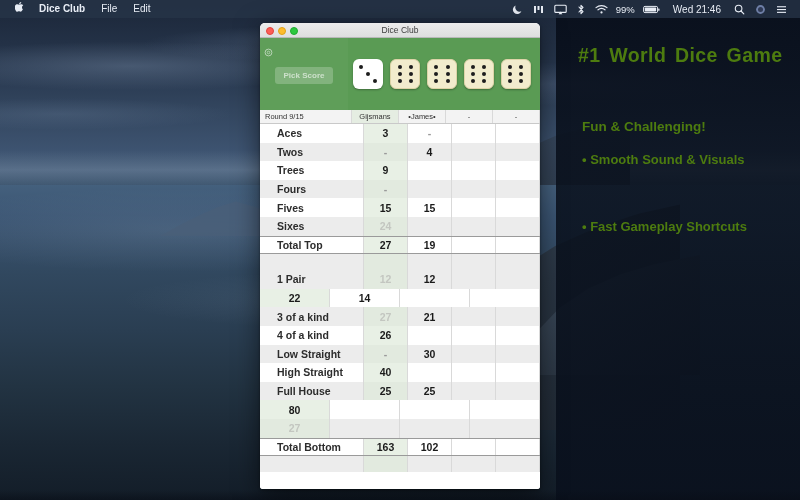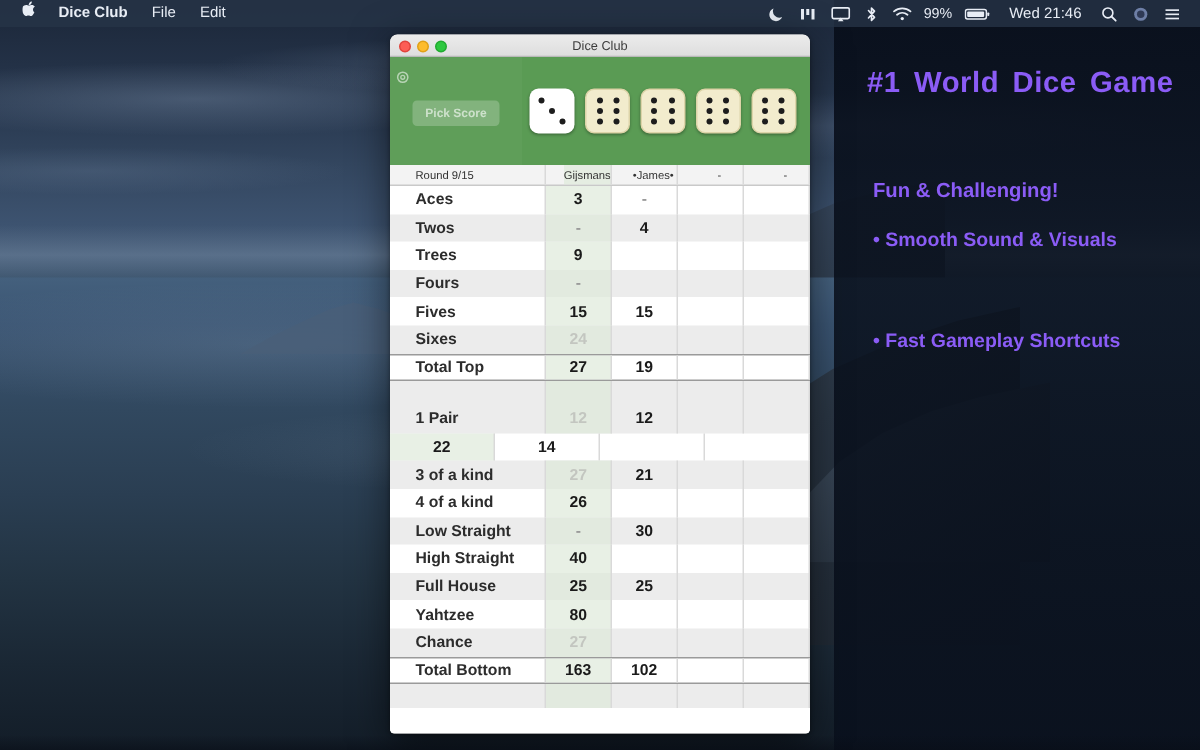--- a/index.html
+++ b/index.html
@@ -85,21 +85,21 @@
   .mb-app{ font-weight:bold; }
   .mb-right{ margin-left:auto; display:flex; align-items:center; gap:0; padding-right:8px; }
   .mb-ic{ padding:0 5px; line-height:18px; display:flex; align-items:center; }
   .mb-ic svg{ display:block; }
   #battpct{ padding:0 3px; font-size:9.5px; }
   #clock{ padding:0 8px; font-size:10px; }
 
   
   #promo{
     position:absolute; left:570px; top:0; width:230px; height:500px;
-    color:#8b5cf6; z-index:5;
+    color:#4d7c0f; z-index:5;
   }
   #promoTitle{
     position:absolute; left:8px; top:44px; width:222px;
     font-size:19.5px; font-weight:bold; letter-spacing:0.4px;
     word-spacing:3px; white-space:nowrap;
   }
   #promoSub{
     position:absolute; left:12px; top:119px;
     font-size:13.5px; font-weight:bold;
   }
@@ -178,21 +178,21 @@
     display:flex; align-items:center;
     border-right:1px solid #d9d9d9;
     overflow:hidden;
   }
   .c-label{ flex:0 0 92px; padding-left:5px; }
   .c-val{ flex:1 1 0; justify-content:center; }
   .c-val.active{ background:rgba(222,233,218,0.70); }
 
   
   #hdr{ height:14px; border-bottom:1px solid #c9c9c9; background:#f3f3f3; }
-  #hdr .cell{ font-size:7.5px; color:#333;margin-left:12px; }
+  #hdr .cell{ font-size:7.5px; color:#333; }
   #hdr .c-label{ justify-content:flex-start; }
 
   
   .drow{ height:18.6px; font-size:10px; }
   .drow.alt{ background:#ececec; }
   .drow .c-label{ font-weight:bold; color:#2c2c2c; font-size:10.5px;margin-left:12px; }
   .drow .c-val{ font-weight:bold; color:#1a1a1a; font-size:10.5px; }
   .v-ghost{ color:#c3c6c0 !important; font-weight:bold; }
   .v-neg{ color:#e8392d !important; font-weight:bold; }
   .v-dash{ color:#9a9a9a !important; }
@@ -472,28 +472,26 @@
           <div class="cell c-val"></div>
         </div>
         <div class="row drow alt">
           <div class="cell c-label">Full House</div>
           <div class="cell c-val active">25</div>
           <div class="cell c-val">25</div>
           <div class="cell c-val"></div>
           <div class="cell c-val"></div>
         </div>
         <div class="row drow">
-          <div class="cell c-label">Yahtzee</div>
           <div class="cell c-val active">80</div>
           <div class="cell c-val"></div>
           <div class="cell c-val"></div>
           <div class="cell c-val"></div>
         </div>
         <div class="row drow alt">
-          <div class="cell c-label">Chance</div>
           <div class="cell c-val active v-ghost">27</div>
           <div class="cell c-val"></div>
           <div class="cell c-val"></div>
           <div class="cell c-val"></div>
         </div>
         <div class="row drow total">
           <div class="cell c-label">Total Bottom</div>
           <div class="cell c-val active">163</div>
           <div class="cell c-val">102</div>
           <div class="cell c-val"></div>

